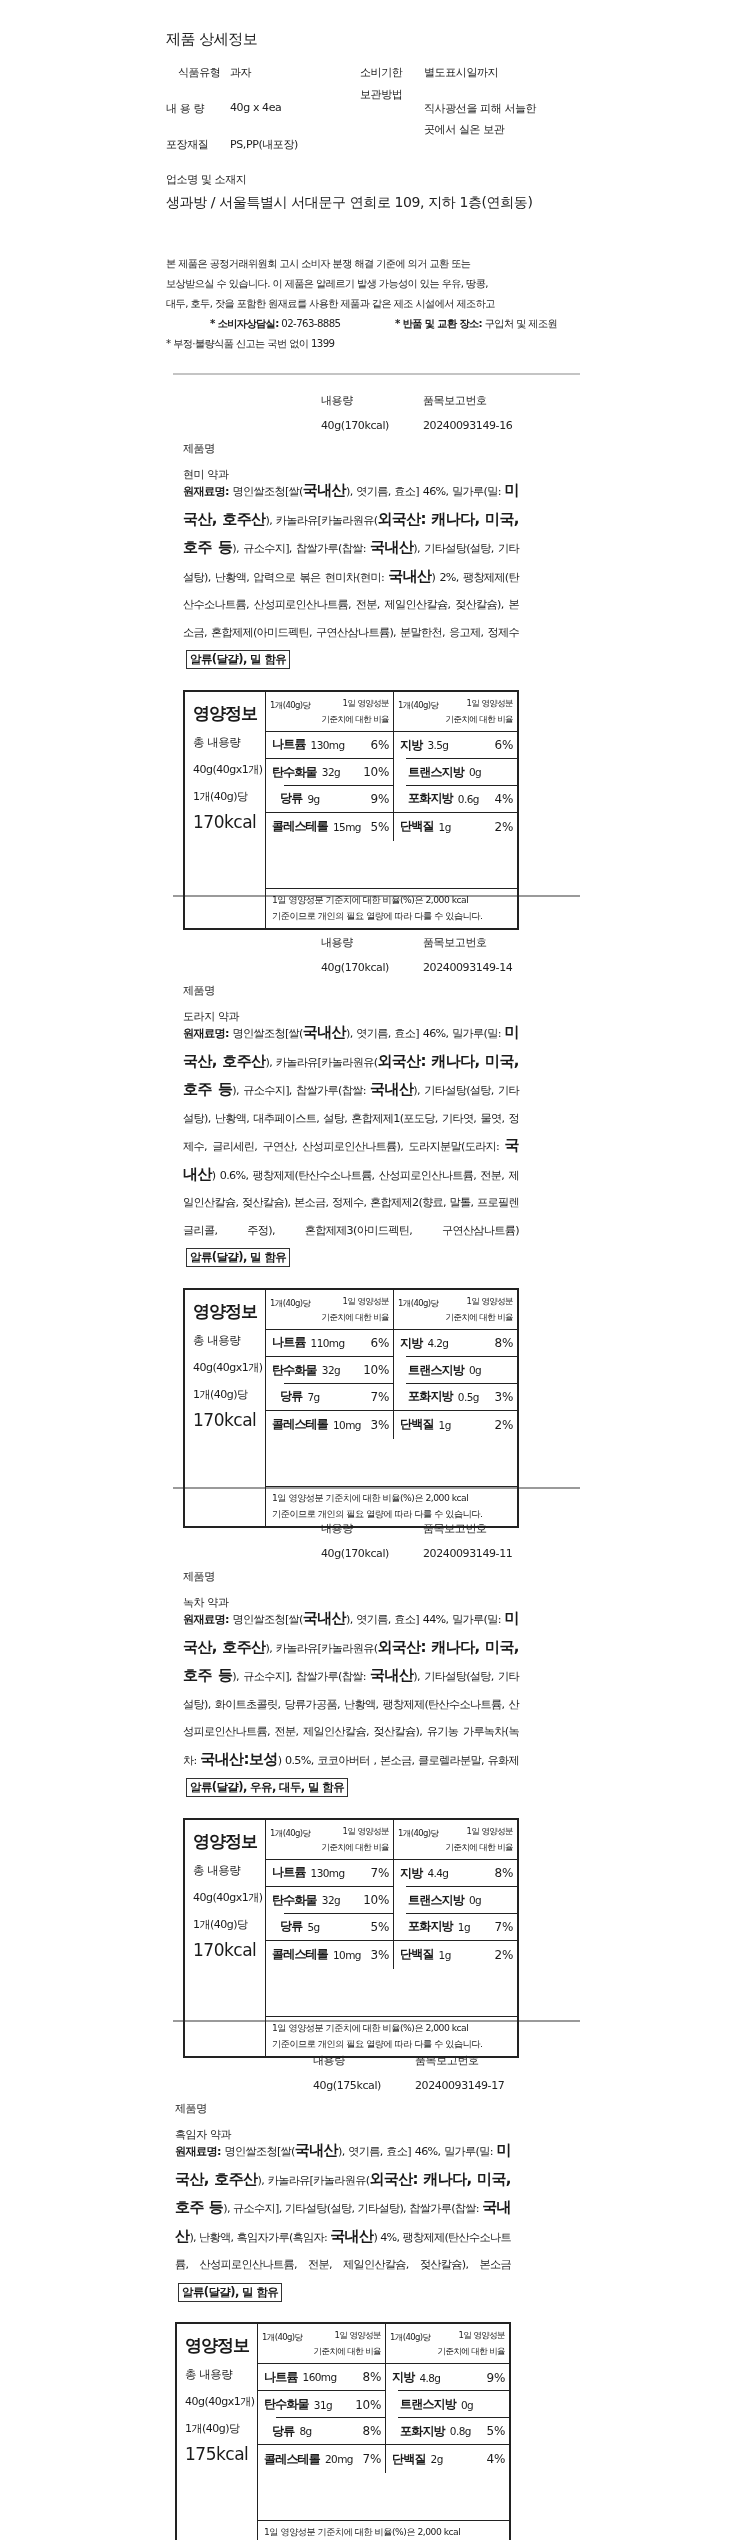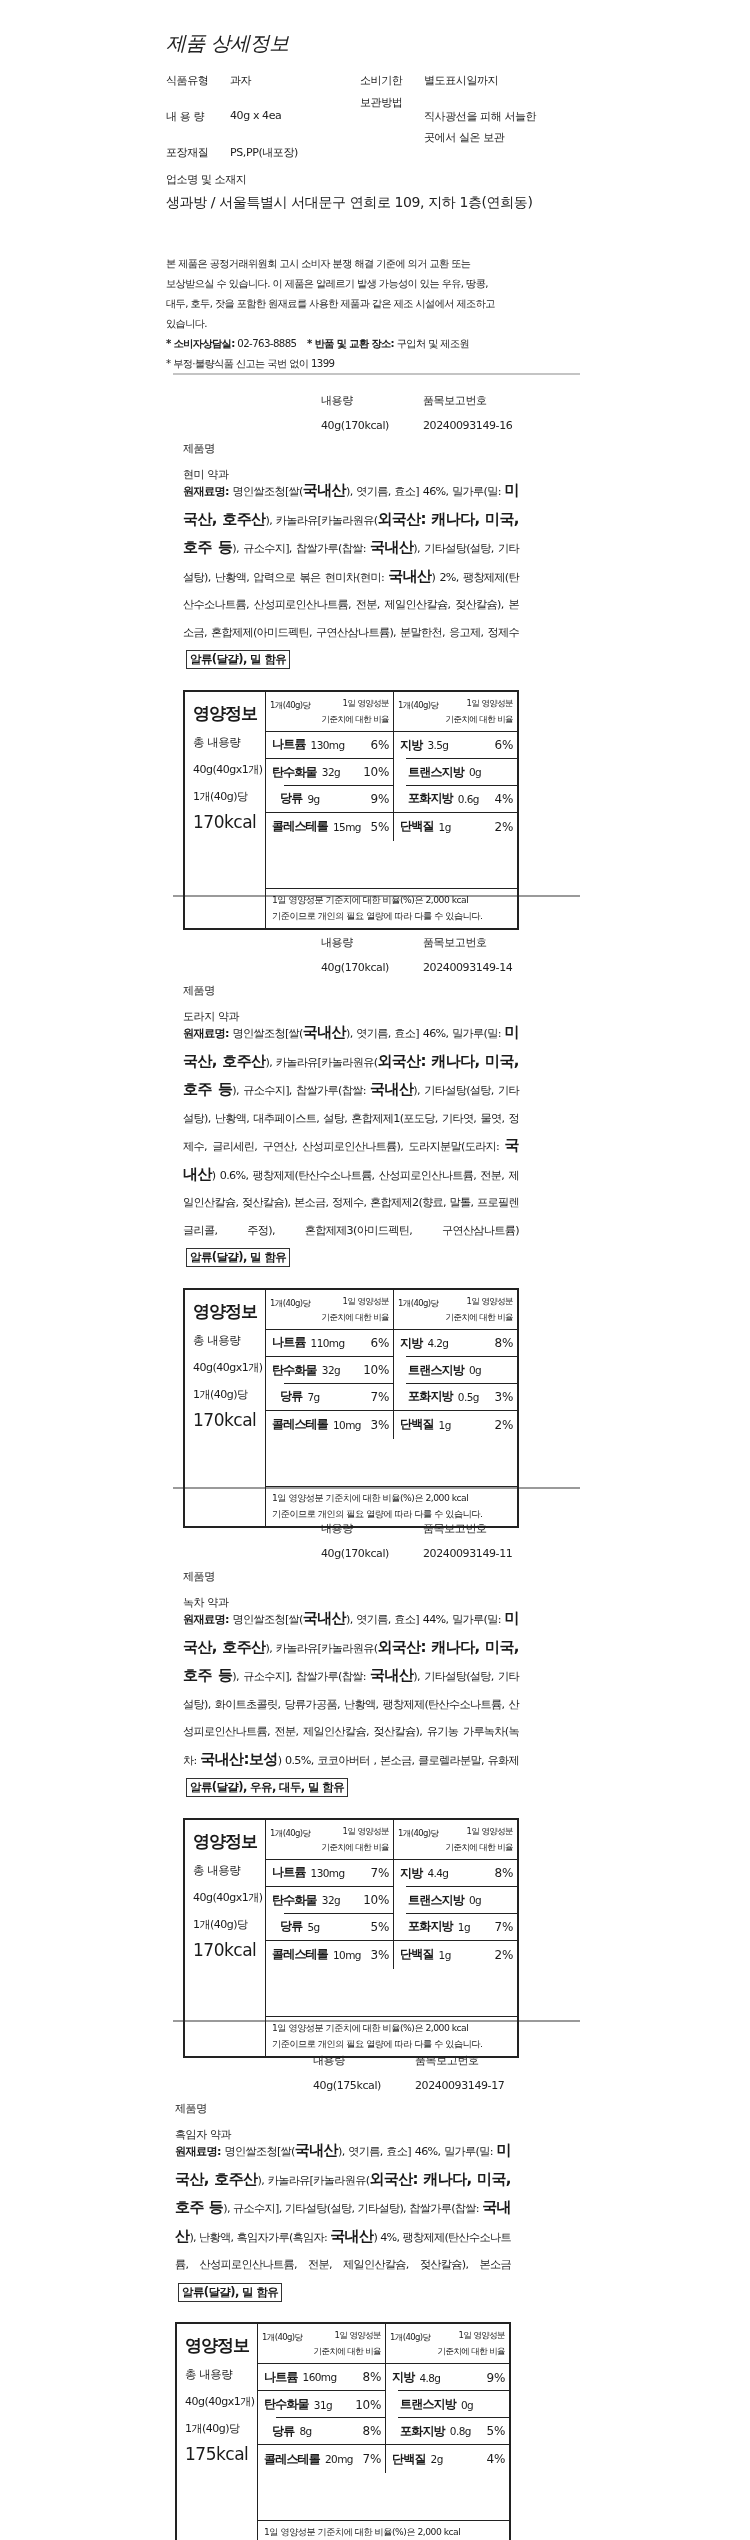--- a/index.html
+++ b/index.html
@@ -8,28 +8,28 @@
     font-family: "DejaVu Sans", "Liberation Sans", sans-serif;
     color: #1a1a1a;
     position: relative;
     height: 2540px;
     overflow: hidden;
   }
   .page { position: absolute; left: 0; top: 0; width: 750px; height: 2540px; }
 
   
   .detail { position: absolute; left: 166px; top: 30px; width: 420px; }
-  .detail-title { font-size: 20px; color: #222; letter-spacing: -0.5px; font-style: italic; }
+  .detail-title { font-size: 15px; color: #222; letter-spacing: -0.5px; }
   .detail-grid { position: relative; margin-top: 16px; height: 132px; font-size: 11px; color: #222; letter-spacing: -0.4px; }
   .dg-label { position: absolute; }
   .dg-value { position: absolute; }
   .owner-title { position: absolute; left: 0; top: 142px; font-size: 11px; color: #222; letter-spacing: -0.4px; }
   .owner-value { position: absolute; left: 0; top: 164px; font-size: 14px; color: #222; letter-spacing: -0.4px; }
   .notice { position: absolute; left: 0; top: 224px; width: 410px; font-size: 10.2px; line-height: 20px; color: #222; letter-spacing: -0.6px; }
-  .notice b { font-weight: bold; }
+  .notice b { font-weight: bold; margin-left: 44px; }
   .notice-line { display: block; }
 
   .separator { position: absolute; height: 2px; background: #9a9a9a; }
   .separator.light { background: #c4c4c4; height: 2px; }
 
   
   .section { position: absolute; width: 400px; }
   .meta-head, .meta-val { position: relative; height: 24px; font-size: 11px; letter-spacing: -0.4px; color: #222; }
   .meta-head span, .meta-val span { position: absolute; top: 0; white-space: nowrap; }
   .meta-val { margin-top: 2px; }
@@ -95,39 +95,38 @@
   .nt-foot b { font-weight: normal; }
 </style>
 </head>
 <body>
 
 <div class="page">
 
   <div class="detail">
     <div class="detail-title">제품 상세정보</div>
     <div class="detail-grid">
-      <span class="dg-label" style="left:0;top:0">식품유형</span>
+      <span class="dg-label" style="left:12px;top:0">식품유형</span>
       <span class="dg-value" style="left:64px;top:0">과자</span>
       <span class="dg-label" style="left:0;top:36px">내 용 량</span>
       <span class="dg-value" style="left:64px;top:36px">40g x 4ea</span>
       <span class="dg-label" style="left:0;top:72px">포장재질</span>
       <span class="dg-value" style="left:64px;top:72px">PS,PP(내포장)</span>
       <span class="dg-label" style="left:194px;top:0">소비기한</span>
       <span class="dg-value" style="left:258px;top:0">별도표시일까지</span>
       <span class="dg-label" style="left:194px;top:22px">보관방법</span>
       <span class="dg-value" style="left:258px;top:36px">직사광선을 피해 서늘한</span>
       <span class="dg-value" style="left:258px;top:57px">곳에서 실온 보관</span>
     </div>
     <div class="owner-title">업소명 및 소재지</div>
     <div class="owner-value">생과방 / 서울특별시 서대문구 연희로 109, 지하 1층(연희동)</div>
     <div class="notice">
       <span class="notice-line">본 제품은 공정거래위원회 고시 소비자 분쟁 해결 기준에 의거 교환 또는</span>
       <span class="notice-line">보상받으실 수 있습니다. 이 제품은 알레르기 발생 가능성이 있는 우유, 땅콩,</span>
       <span class="notice-line">대두, 호두, 잣을 포함한 원재료를 사용한 제품과 같은 제조 시설에서 제조하고</span>
-      <span class="notice-line">있습니다.</span>
       <span class="notice-line">
         <b>* 소비자상담실:</b>
         <span>02-763-8885</span>
         &nbsp;&nbsp;
         <b>* 반품 및 교환 장소:</b>
         <span>구입처 및 제조원</span>
       </span>
       <span class="notice-line">* 부정·불량식품 신고는 국번 없이 1399</span>
     </div>
   </div>

